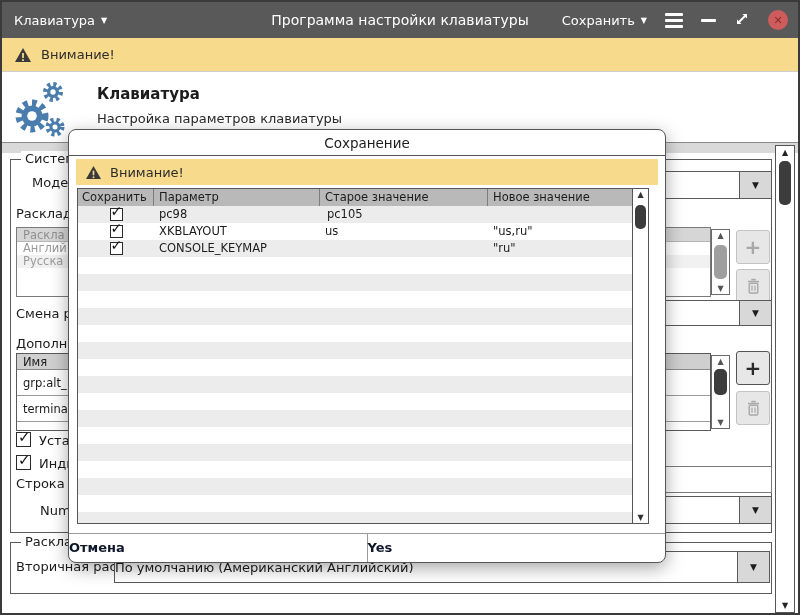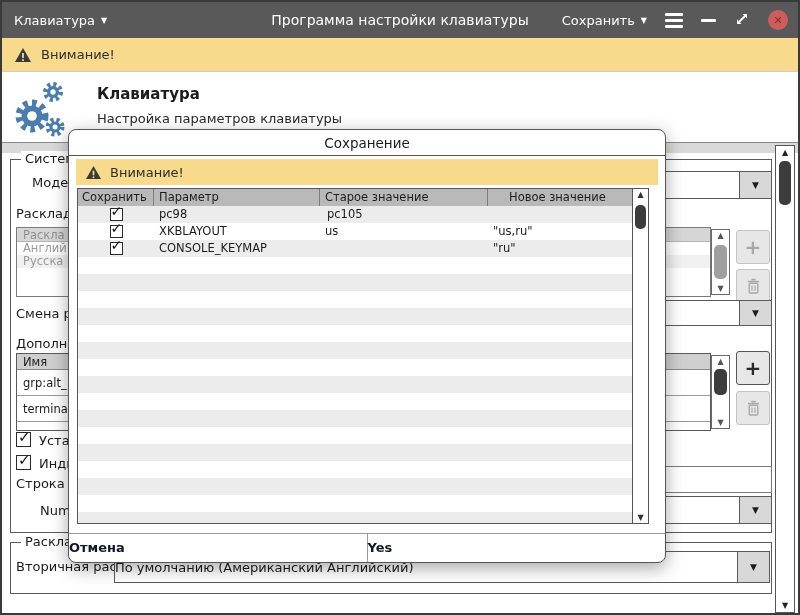--- a/index.html
+++ b/index.html
@@ -84,21 +84,21 @@
   .dlg-title { height:26px; line-height:26px; text-align:center; font-size:13.5px; color:#1c1c1c;
                border-bottom:1px solid #555; }
   .dlg-warn { position:absolute; left:7px; right:7px; top:29px; height:26px; background:#f8da8c;
               display:flex; align-items:center; padding-left:9px; gap:8px; font-size:13px; color:#2d2d2d; }
   .dlg-tablewrap { position:absolute; left:8px; top:58px; width:572px; height:336px; border:1px solid #555;
                    overflow:hidden; }
   .dlg-table { margin-right:16px; }
   .t-row { display:flex; height:17px; font-size:11.5px; color:#1c1c1c; }
   .t-head { background:#b9b9b9; }
   .t-head .t-cell { border-right:1px solid #7d7d7d; }
-  .t-head .t-cell:last-child { border-right:none;margin-left:16px; }
+  .t-head .t-cell:last-child { border-right:none; }
   .t-body .t-row:nth-child(odd) { background:#ececec; }
   .t-cell { padding:1px 5px; white-space:nowrap; overflow:hidden; line-height:15px; }
   .c0 { width:76px; display:flex; align-items:center; justify-content:center; padding:0; }
   .c1 { width:166px; } .c2 { width:168px; } .c3 { flex:1; }
   .t-row .cb { position:relative; width:13px; height:13px; border:1.5px solid #2a2a2a; background:#fff; }
   .t-row .cb.checked::after { content:"✓"; position:absolute; left:0px; top:-5px; font-size:14px;
                               font-weight:bold; color:#111; }
   .dlg-sb { position:absolute; right:0; top:0; bottom:0; width:16px; background:#fff; border-left:1px solid #555; }
   .dlg-sb .up { position:absolute; top:1px; left:0; right:0; text-align:center; font-size:8px; color:#333; }
   .dlg-sb .down { position:absolute; bottom:1px; left:0; right:0; text-align:center; font-size:8px; color:#333; }

